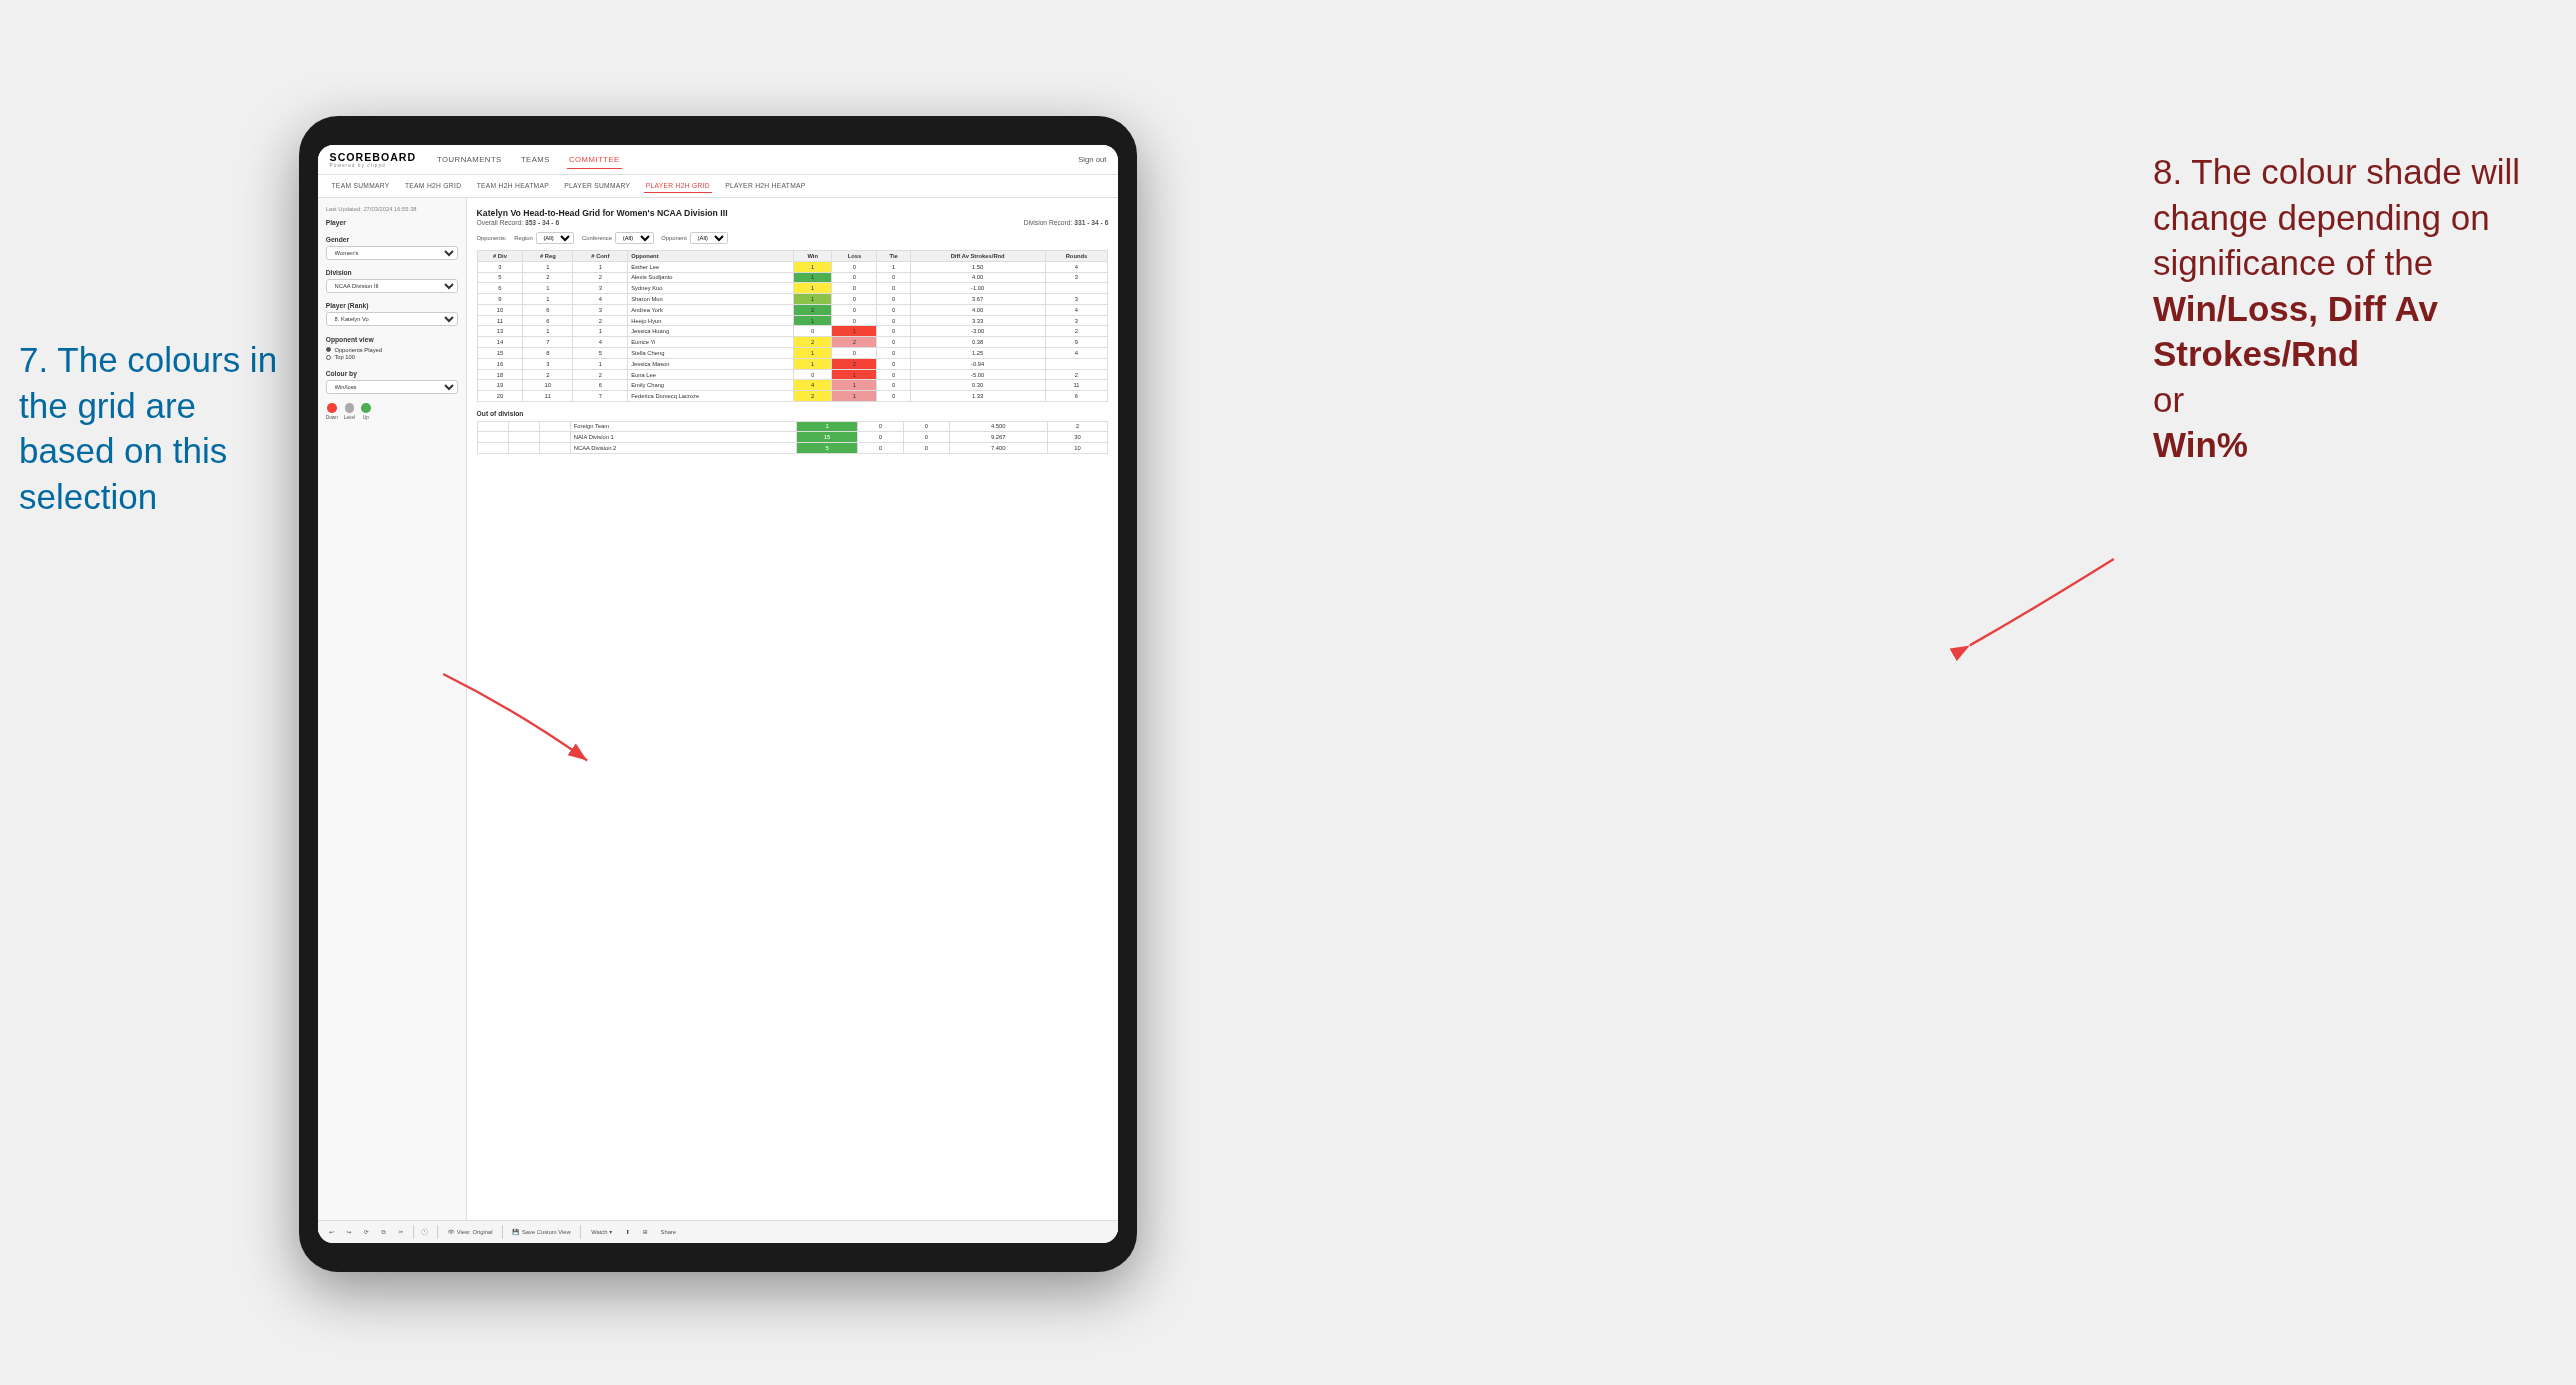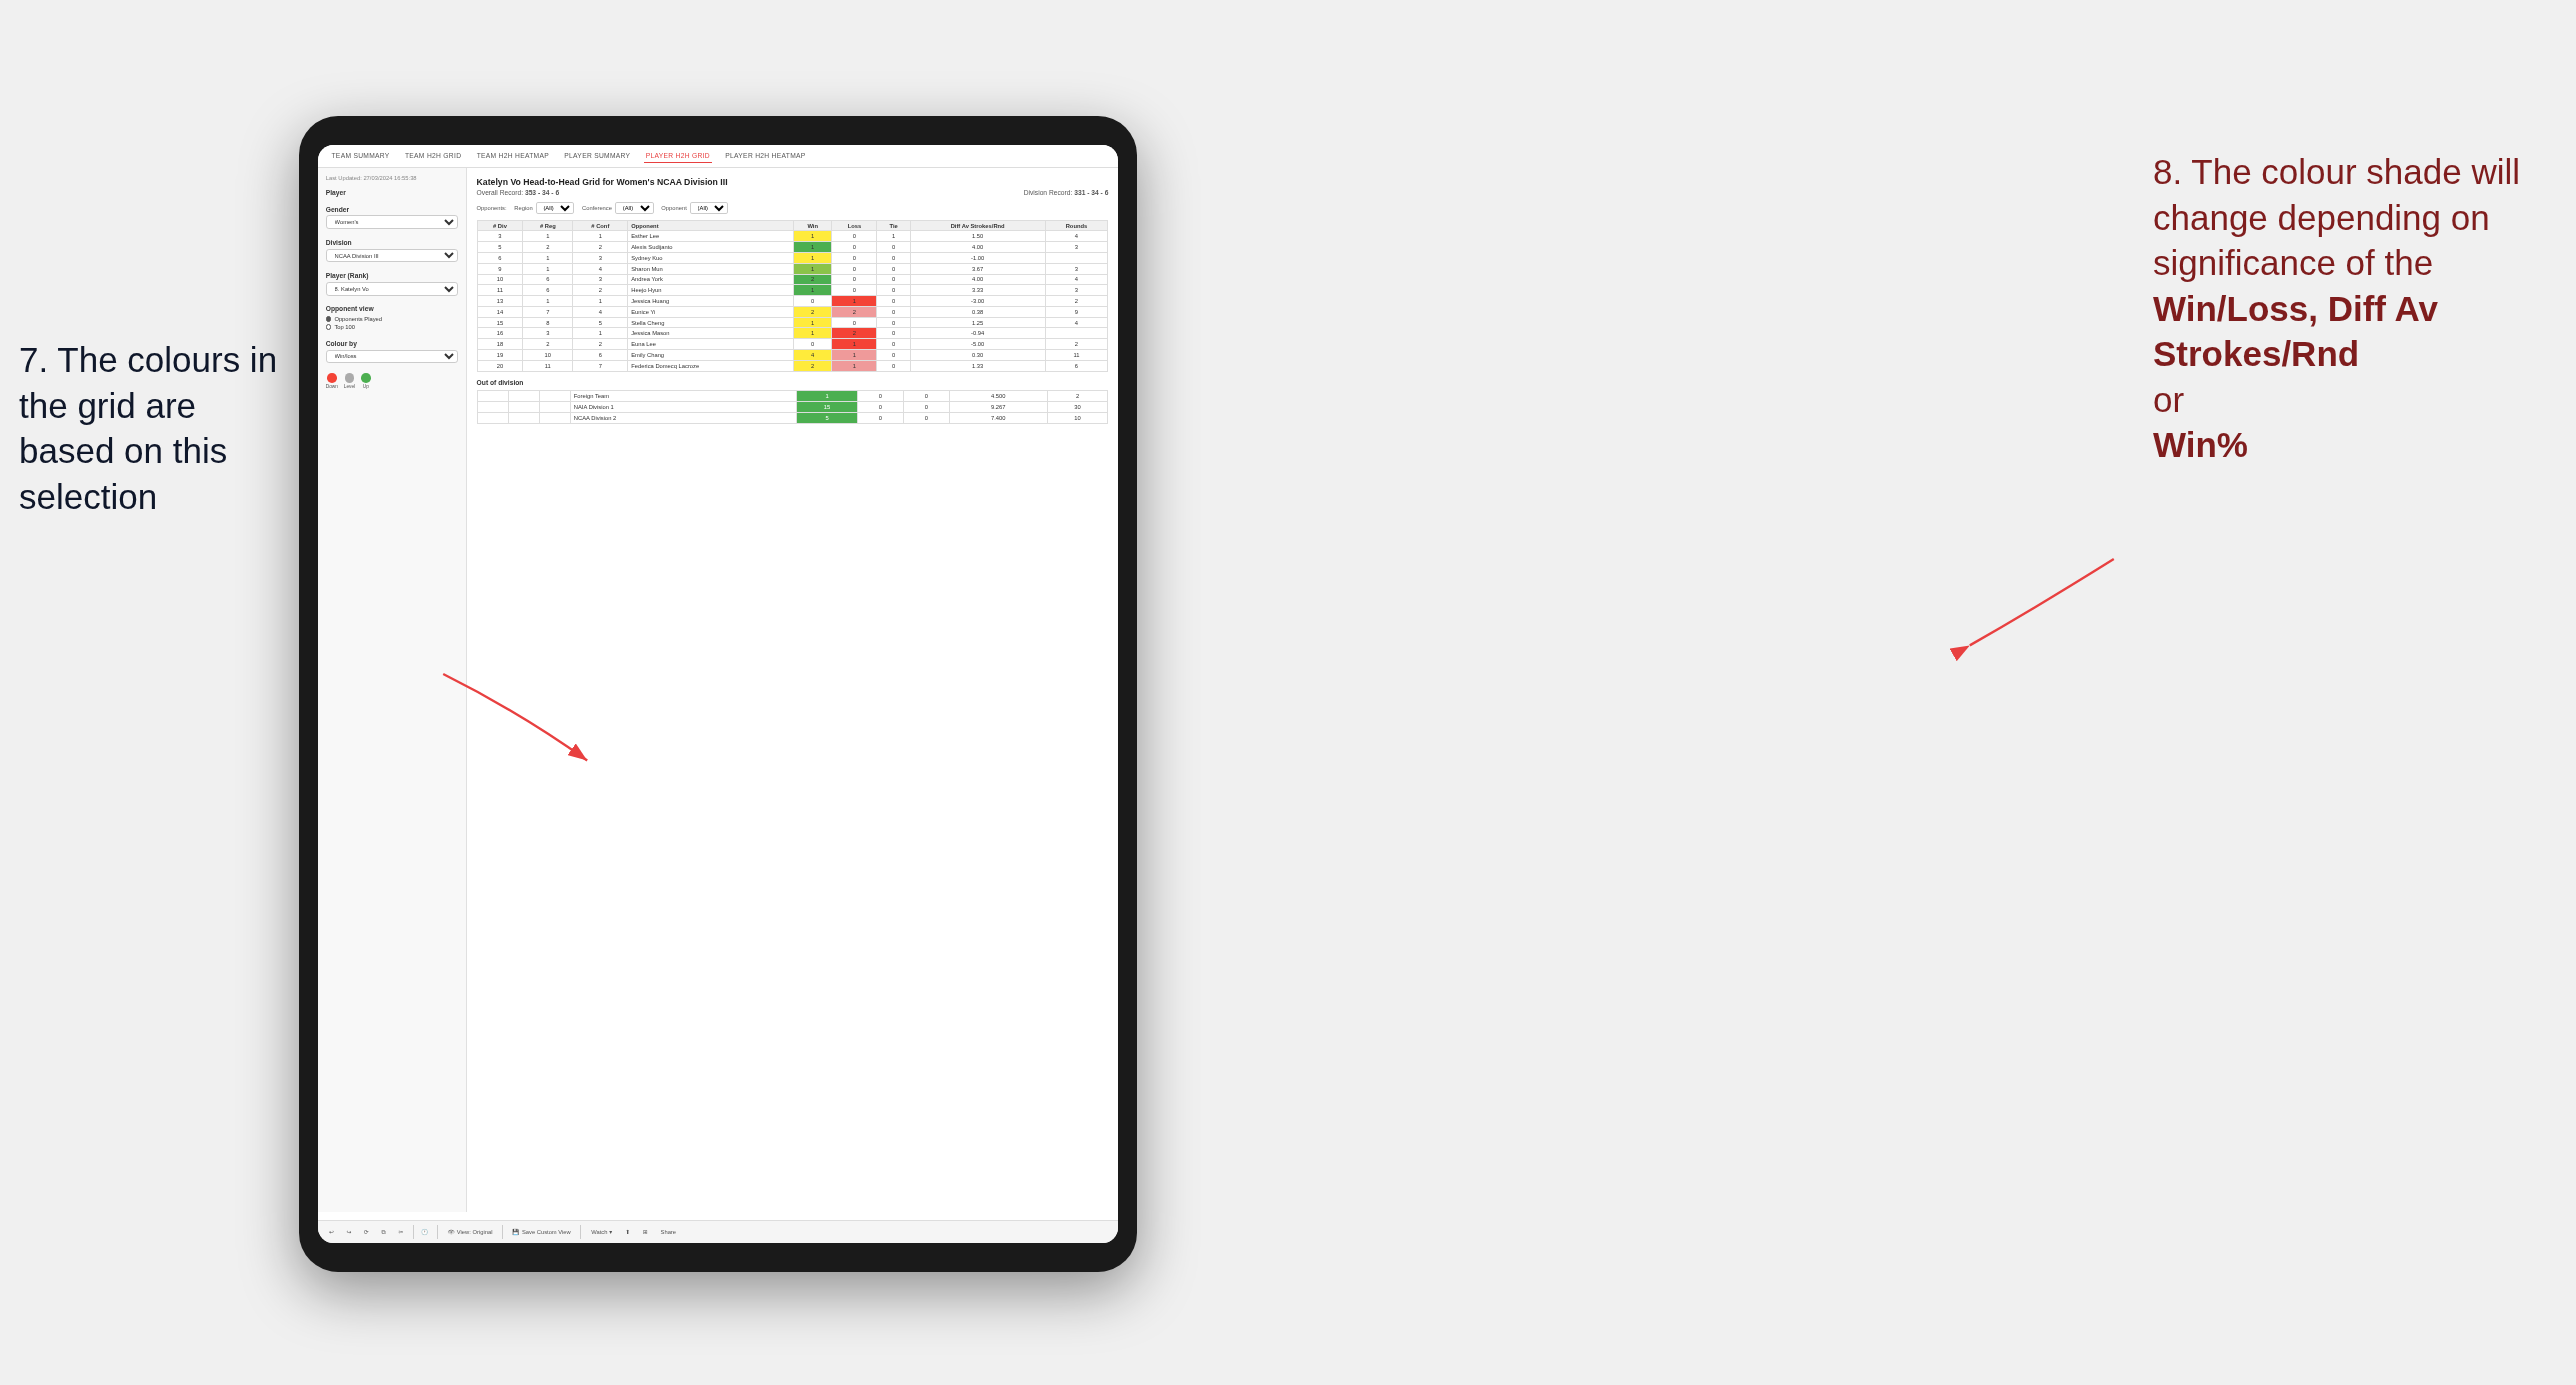--- a/index.html
+++ b/index.html
@@ -320,21 +320,21 @@
       align-items: center;
       gap: 1.9px;
     }
 
     
     .annotation-left {
       position: absolute;
       left: 19px;
       top: 337px;
       font-size: 35px;
-      color: #0f172a;
+      color: #0369a1;
       width: 270px;
       line-height: 1.3;
     }
 
     .annotation-right {
       position: absolute;
       right: 19px;
       top: 149px;
       font-size: 35px;
       color: #7f1d1d;
@@ -374,20 +374,34 @@
   <span> <strong>Diff Av Strokes/Rnd</strong></span>
   <br>
   <span>or</span>
   <br>
   <strong class="bold-text">Win%</strong>
 </div>
 
 <div class="tablet-frame">
   <div class="tablet-screen">
 
+    <div class="app-header">
+      <div class="scoreboard-logo">
+        SCOREBOARD
+        <span class="powered" style="font-size:4.8px;color:#888;font-weight:normal;display:block">Powered by clippd</span>
+      </div>
+      <nav class="main-nav">
+        <div class="nav-item">TOURNAMENTS</div>
+        <div class="nav-item">TEAMS</div>
+        <div class="nav-item active">COMMITTEE</div>
+      </nav>
+      <div class="header-right">
+        <span>Sign out</span>
+      </div>
+    </div>
 
     <div class="sub-nav">
       <div class="sub-nav-item">TEAM SUMMARY</div>
       <div class="sub-nav-item">TEAM H2H GRID</div>
       <div class="sub-nav-item">TEAM H2H HEATMAP</div>
       <div class="sub-nav-item">PLAYER SUMMARY</div>
       <div class="sub-nav-item active">PLAYER H2H GRID</div>
       <div class="sub-nav-item">PLAYER H2H HEATMAP</div>
     </div>
 

